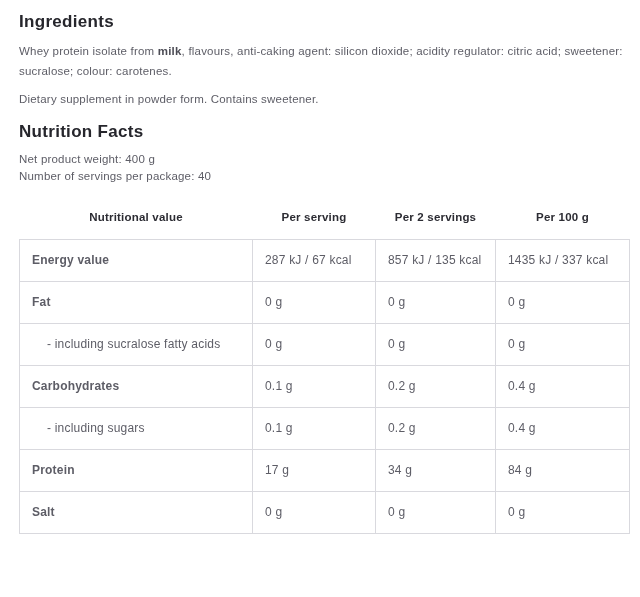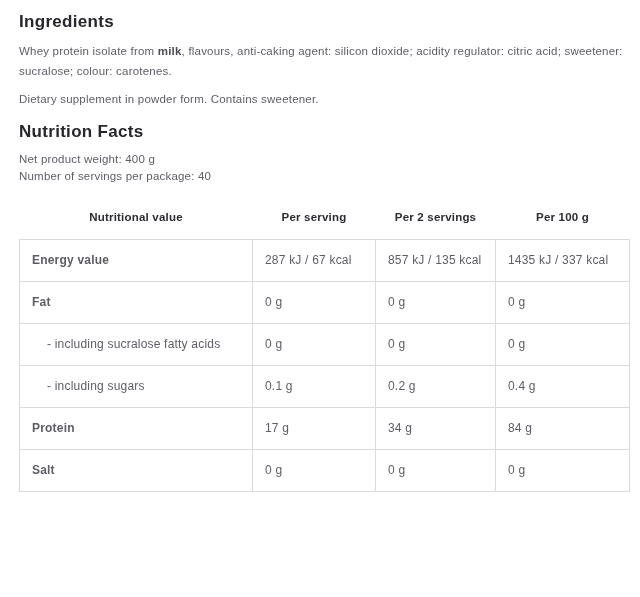--- a/index.html
+++ b/index.html
@@ -113,20 +113,26 @@
         <td>0 g</td>
         <td>0 g</td>
       </tr>
       <tr>
         <td class="row-label indent">- including sucralose fatty acids</td>
         <td>0 g</td>
         <td>0 g</td>
         <td>0 g</td>
       </tr>
       <tr>
+        <td class="row-label">Carbohydrates</td>
+        <td>0.1 g</td>
+        <td>0.2 g</td>
+        <td>0.4 g</td>
+      </tr>
+      <tr>
         <td class="row-label indent">- including sugars</td>
         <td>0.1 g</td>
         <td>0.2 g</td>
         <td>0.4 g</td>
       </tr>
       <tr>
         <td class="row-label">Protein</td>
         <td>17 g</td>
         <td>34 g</td>
         <td>84 g</td>

